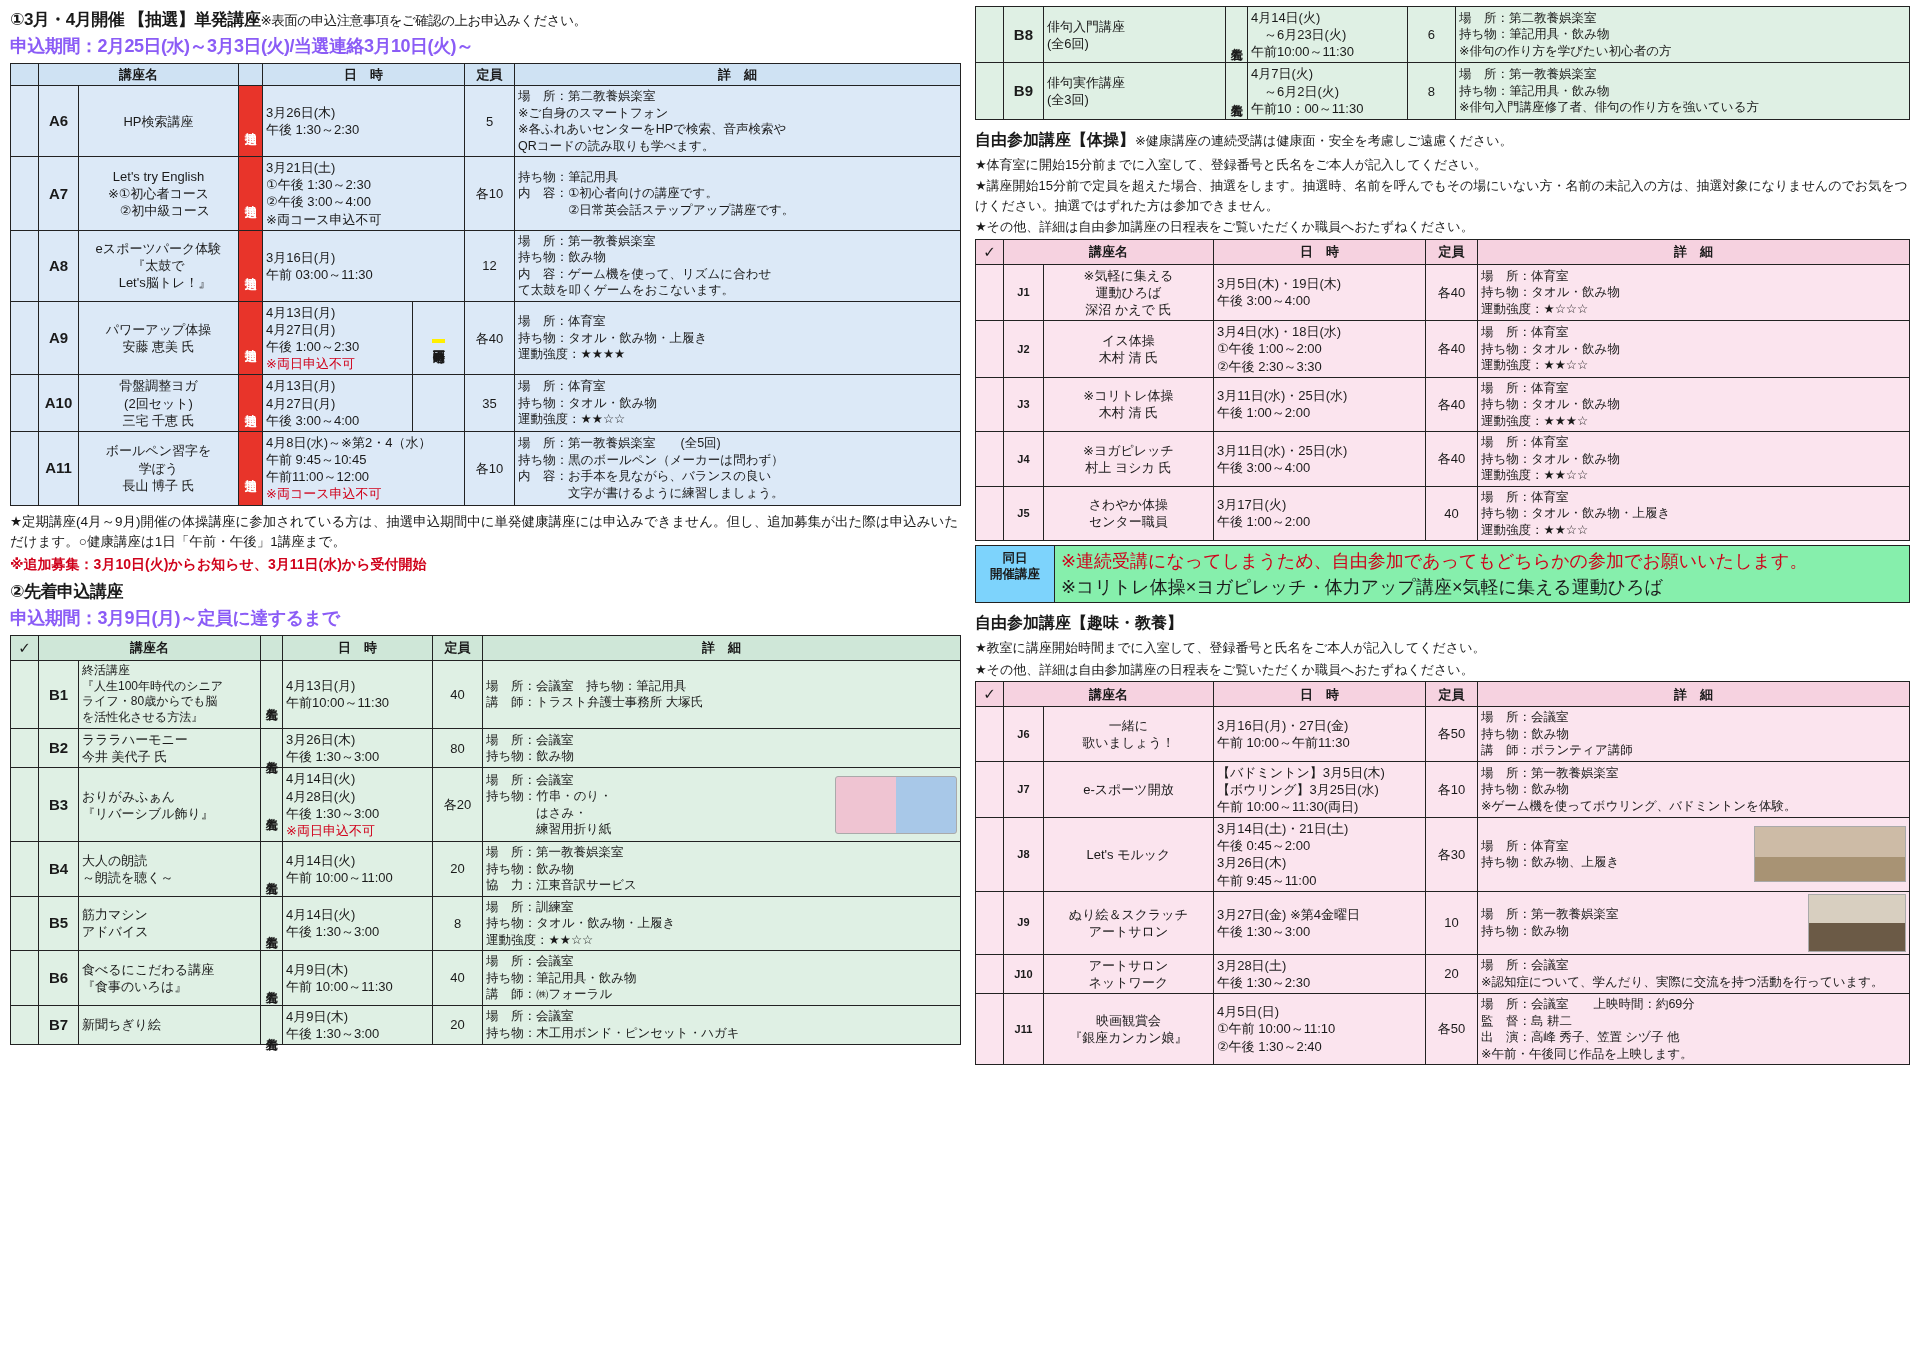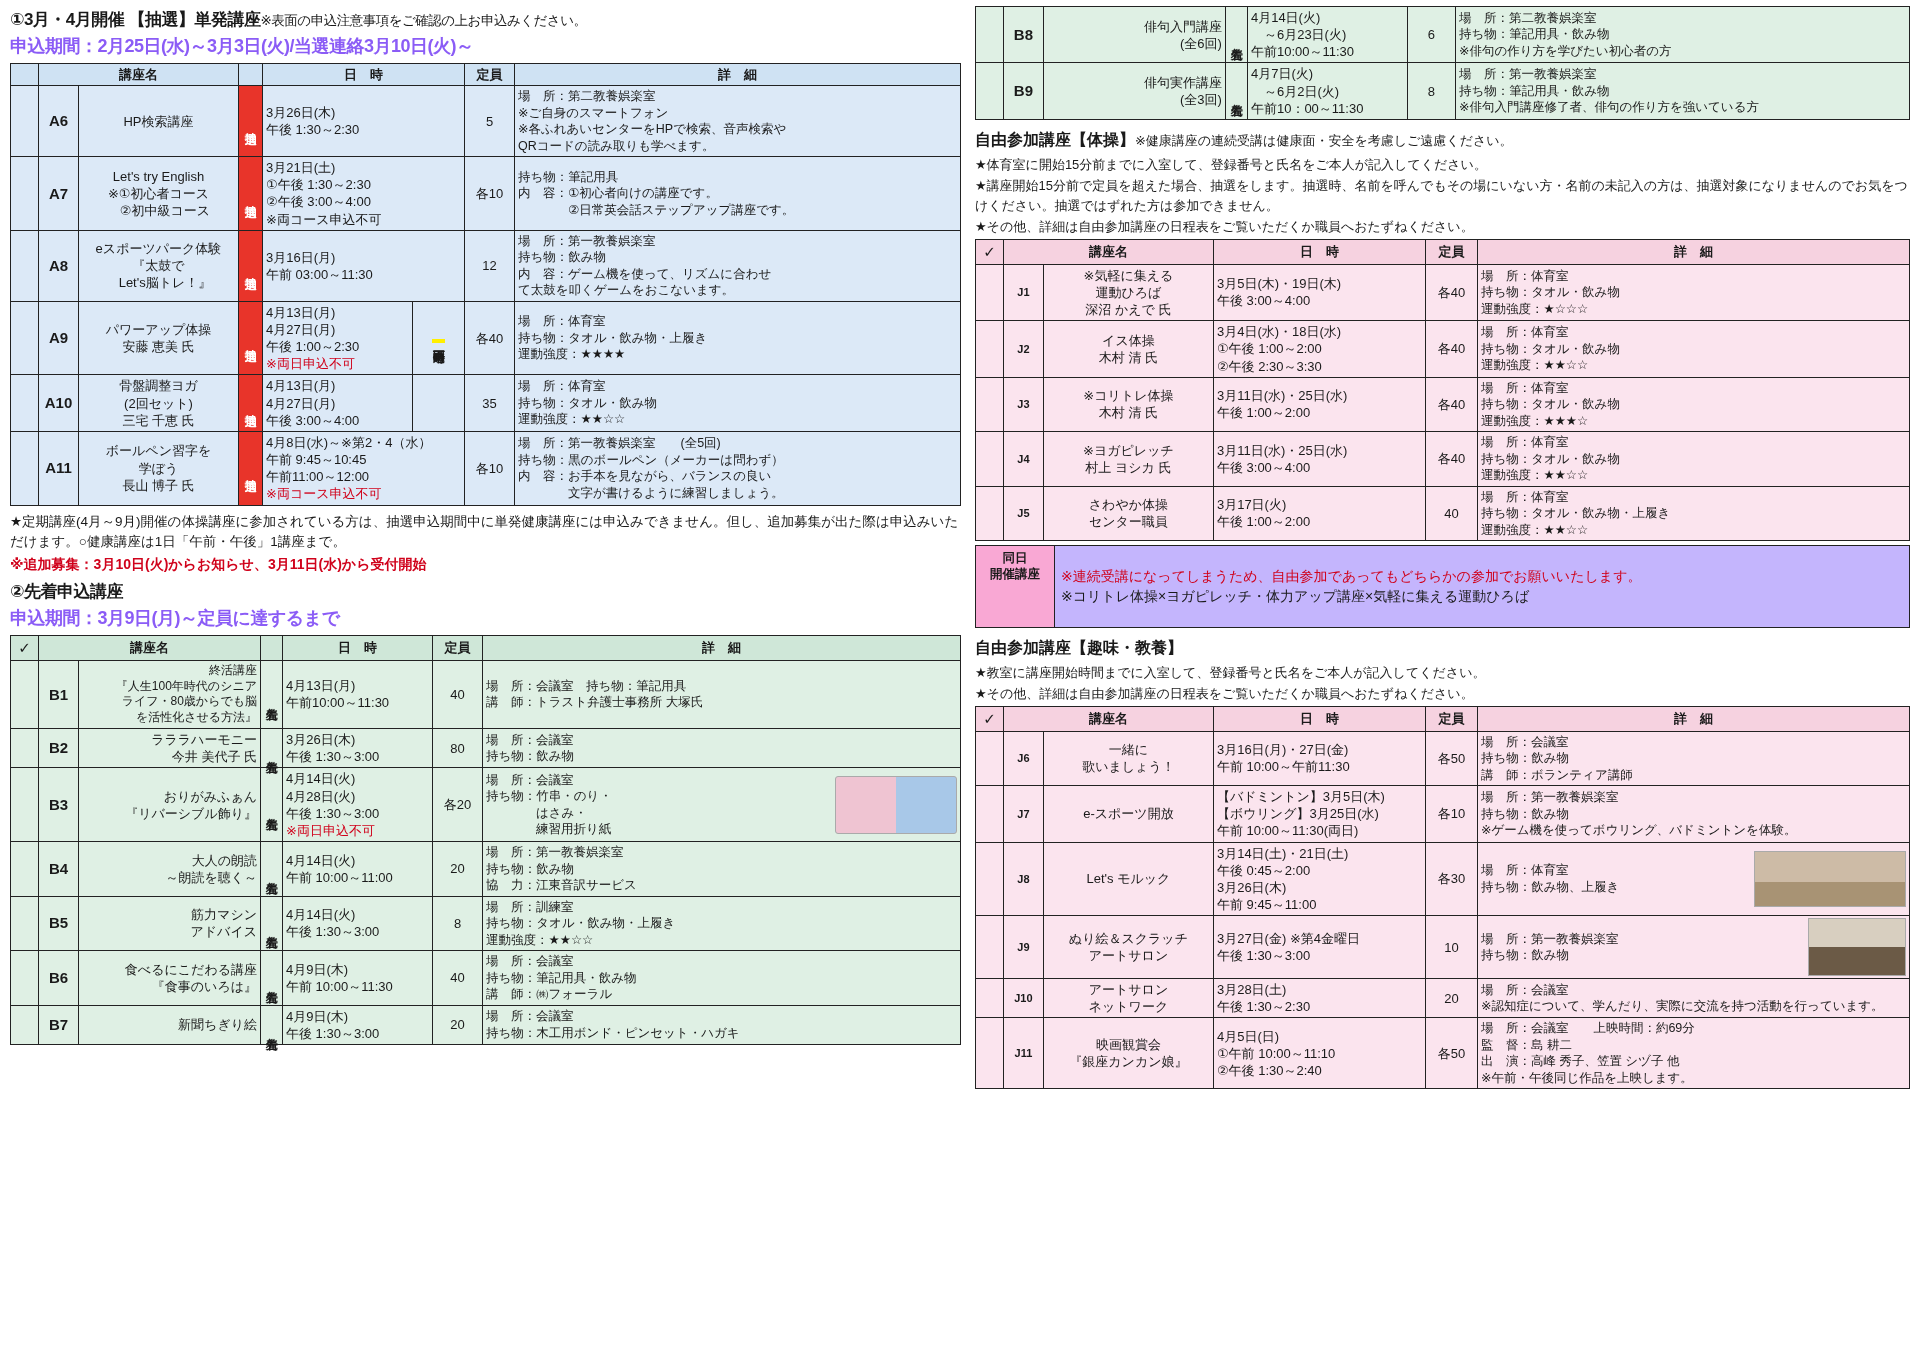--- a/index.html
+++ b/index.html
@@ -36,41 +36,41 @@
   .t-lot .c-date{background:#dce9f7;font-size:13px;}
   .t-lot .c-cap{text-align:center;background:#dce9f7;}
   .t-lot .c-detail{background:#dce9f7;font-size:12.5px;}
   .vertical{writing-mode:vertical-rl;text-orientation:upright;margin:0 auto;line-height:1.05;}
   .yellow-v{background:#ffef00;writing-mode:vertical-rl;text-orientation:upright;font-size:12px;font-weight:bold;line-height:1.1;display:inline-block;padding:2px 0;}
 
   
   .t-sen th{background:#cfe7d8;}
   .t-sen td{background:#dff0e4;}
   .t-sen .c-code{text-align:center;font-weight:bold;font-size:15px;}
-  .t-sen .c-name{text-align:right;}
+  .t-sen .c-name{text-align:left;}
   .t-sen .c-sen{text-align:center;font-size:12px;font-weight:bold;width:20px;}
   .t-sen .c-cap{text-align:center;}
   .t-sen .c-detail{font-size:12.5px;}
 
   
   .t-pink th{background:#f6d2e0;}
   .t-pink td{background:#fbe4ee;}
   .t-pink .c-code{text-align:center;font-weight:bold;font-size:11px;}
   .t-pink .c-name{text-align:center;}
   .t-pink .c-cap{text-align:center;}
   .t-pink .c-detail{font-size:12.5px;}
 
   .check{font-size:15px;font-weight:bold;}
   .small12{font-size:12px;}
   .center{text-align:center;}
   .hdr-sub{font-size:16px;font-weight:bold;margin:10px 0 4px 0;}
   .bullet{font-size:13px;line-height:1.5;margin:2px 0;}
   .samejitsu{display:flex;align-items:stretch;margin-top:4px;}
-  .samejitsu .tag{background:#f9a8d4;border:1px solid #222;font-size:12.5px;font-weight:bold;text-align:center;padding:4px 6px;line-height:1.3;width:80px;box-sizing:border-box;}
-  .samejitsu .body{border:1px solid #222;border-left:none;flex:1;padding:20px 6px;font-size:14px;line-height:1.45;background:#c4b5fd;}
+  .samejitsu .tag{background:#7dd3fc;border:1px solid #222;font-size:12.5px;font-weight:bold;text-align:center;padding:4px 6px;line-height:1.3;width:80px;box-sizing:border-box;}
+  .samejitsu .body{border:1px solid #222;border-left:none;flex:1;padding:2px 6px;font-size:18px;line-height:1.45;background:#86efac;}
   .samejitsu .body .red{color:#d0021b;}
   .ph{display:inline-block;border:1px solid #aaa;}
   .origami{width:120px;height:56px;background:linear-gradient(90deg,#efc4d2 0 50%,#a8c8e8 50% 100%);border-radius:3px;}
   .molkky{width:150px;height:54px;background:linear-gradient(180deg,#cdbba6 0 55%,#a89374 55% 100%);}
   .artsalon{width:96px;height:56px;background:linear-gradient(180deg,#d8cfc0 0 50%,#6b5a46 50% 100%);}
 </style>
 </head>
 <body>
 
 <div class="page">

